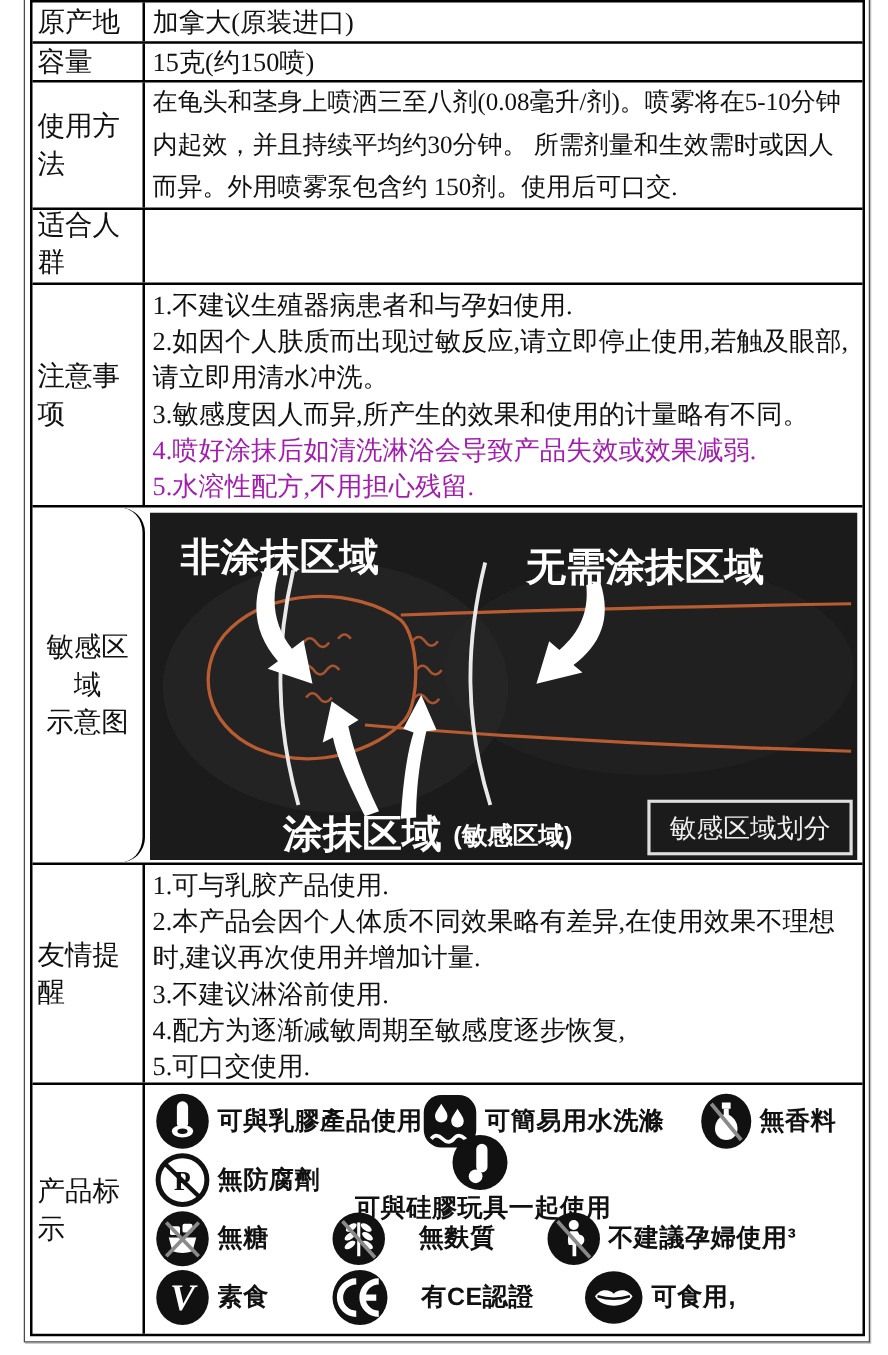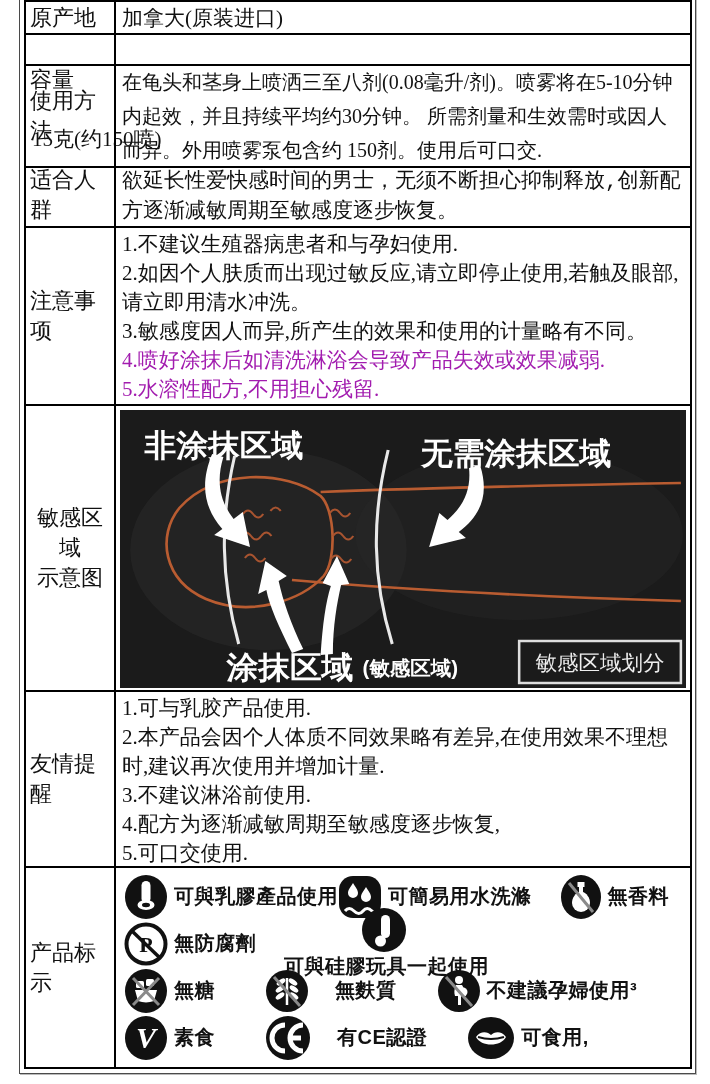--- a/index.html
+++ b/index.html
@@ -9,31 +9,31 @@
          border:1px solid #4a4a4a;padding:4px 3px 4px 4px;background:#fff;
          box-shadow:1px 1px 0 #bbb;}
   .tbl{border:2px solid #000;}
   .tr{display:flex;border-bottom:2px solid #000;box-sizing:border-box;}
   .tr:last-child{border-bottom:none;}
   .td-label{width:90px;flex:0 0 90px;border-right:2px solid #000;
             display:flex;flex-direction:column;justify-content:center;
             font-size:22px;padding:0 1px 0 4px;box-sizing:border-box;line-height:30px;}
   .td-val{flex:1;display:flex;flex-direction:column;justify-content:center;
           font-size:21px;padding:0 4px 0 6px;box-sizing:border-box;}
-  .h33{height:33px;} .h31{height:31px;flex-direction:column;} .h102{height:102px;} .h60{height:60px;font-family:Liberation Mono, monospace;}
+  .h33{height:33px;} .h31{height:31px;} .h102{height:102px;} .h60{height:60px;font-family:Liberation Mono, monospace;}
   .h178{height:178px;} .h286{height:286px;} .h176{height:176px;} .h199{height:199px;}
   .usage{font-size:20px;line-height:34px;}
   .aud{line-height:30px;}
   .list{justify-content:flex-start;padding-top:2px;}
   .li{line-height:29px;font-size:21px;}
   .red{color:#a21caf;}
   .rem .li{line-height:29px;}
   .td-diagram{flex:1;padding:4px;box-sizing:border-box;}
   .td-diagram svg{display:block;}
-  .diag-label{text-align:center;padding:0 1px;}
+  .diag-label{text-align:center;padding:0 1px;border-radius:20px;}
   .badges{flex:1;padding:5px 0 0 8px;box-sizing:border-box;
           display:flex;flex-direction:column;justify-content:flex-start;
           font-family:"Liberation Sans","DejaVu Sans",sans-serif;}
   .badge-row{display:flex;align-items:center;height:47px;}
   .badge{display:flex;align-items:center;}
   .badge svg{flex:0 0 auto;}
   .badge-text{font-size:20px;font-weight:bold;margin-left:6px;white-space:nowrap;letter-spacing:0.5px;}
   .gap28{margin-left:28px;} .gap50{margin-left:50px;gap:20px;} .gap40{margin-left:40px;}
   .gap22{margin-left:22px;flex-direction:column;}
   .dg-txt{font-family:"Liberation Sans","DejaVu Sans",sans-serif;font-weight:bold;fill:#fff;}
@@ -54,21 +54,20 @@
     <div class="td-val">15克(约150喷)</div>
   </div>
 
   <div class="tr h102">
     <div class="td-label">使用方法</div>
     <div class="td-val usage">在龟头和茎身上喷洒三至八剂(0.08毫升/剂)。喷雾将在5-10分钟内起效，并且持续平均约30分钟。 所需剂量和生效需时或因人而异。外用喷雾泵包含约 150剂。使用后可口交.</div>
   </div>
 
   <div class="tr h60">
     <div class="td-label">适合人群</div>
-    <div class="td-val aud">欲延长性爱快感时间的男士，无须不断担心抑制释放,创新配方逐渐减敏周期至敏感度逐步恢复。</div>
   </div>
 
   <div class="tr h178">
     <div class="td-label">注意事项</div>
     <div class="td-val list">
       <div class="li">1.不建议生殖器病患者和与孕妇使用.</div>
       <div class="li">2.如因个人肤质而出现过敏反应,请立即停止使用,若触及眼部,请立即用清水冲洗。</div>
       <div class="li">3.敏感度因人而异,所产生的效果和使用的计量略有不同。</div>
       <div class="li red">4.喷好涂抹后如清洗淋浴会导致产品失效或效果减弱.</div>
       <div class="li red">5.水溶性配方,不用担心残留.</div>

